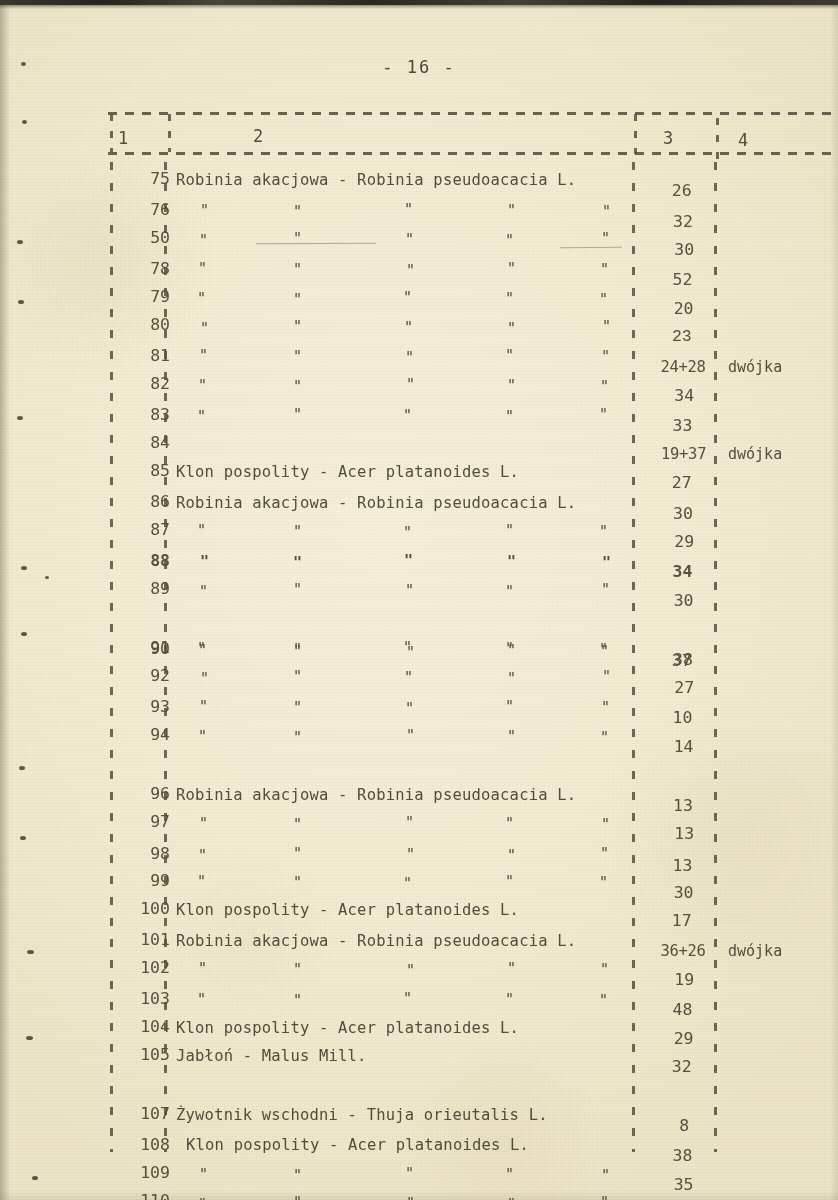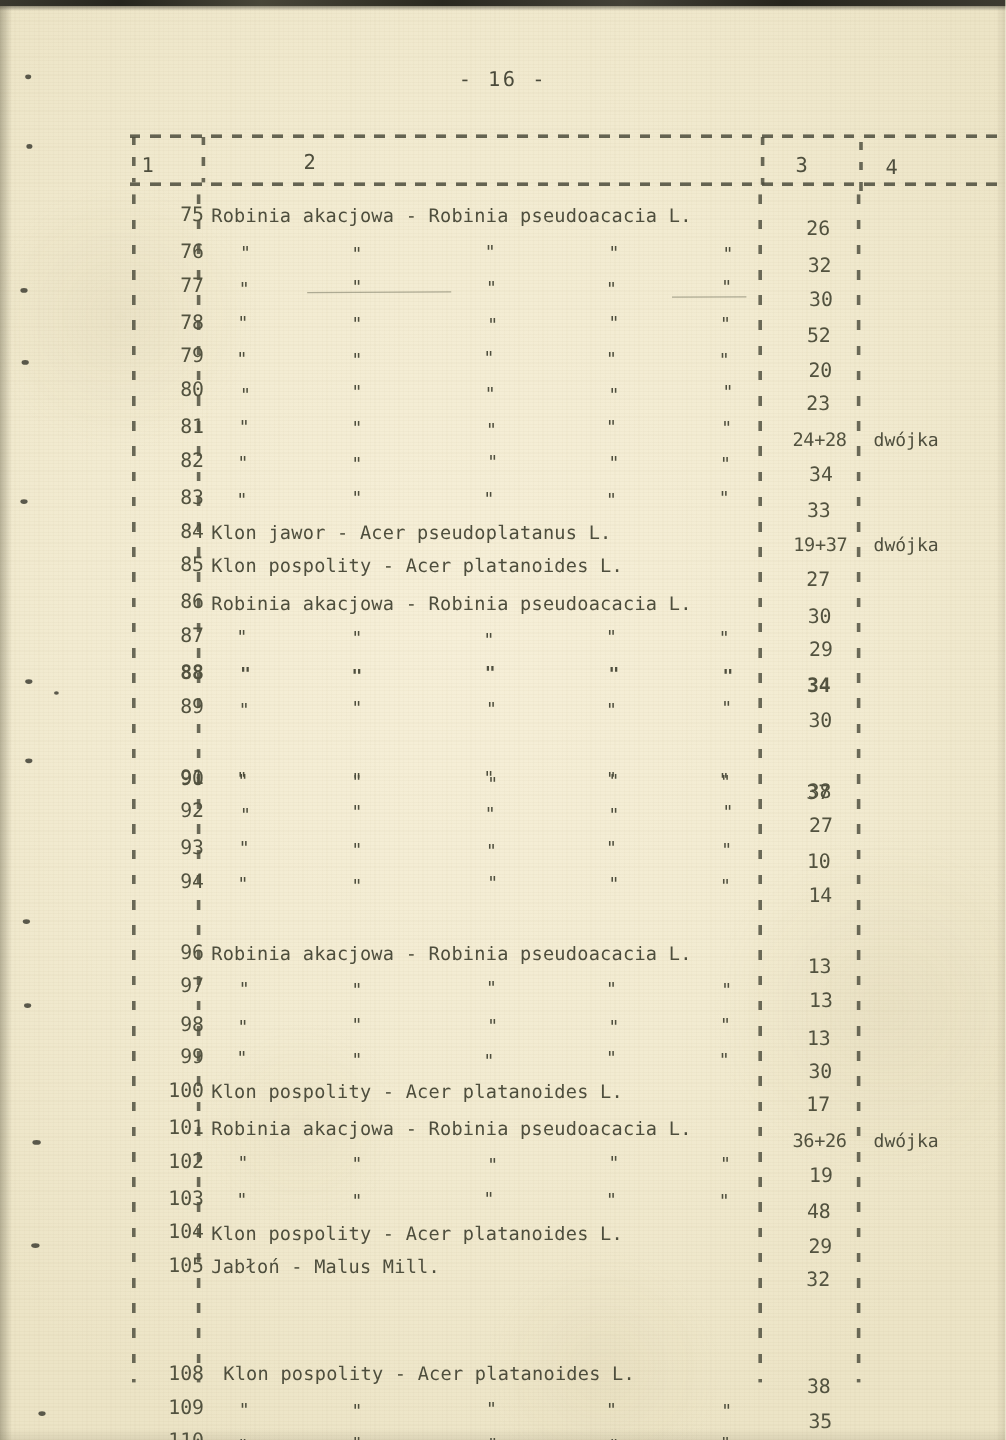--- a/index.html
+++ b/index.html
@@ -183,21 +183,21 @@
         <span style="left: 24px; top: 3px;">"</span>
         <span style="left: 117px; top: 4px;">"</span>
         <span style="left: 228px; top: 2px;">"</span>
         <span style="left: 331px; top: 3px;">"</span>
         <span style="left: 426px; top: 4px;">"</span>
       </div>
       <div class="c-val" style="top: 12.4px; left: 640px;">32</div>
     </div>
     <div class="row" style="top: 228.4px;">
       <div class="c-no-wrap" style="top: -0.5px;">
-        <div class="c-no">77</div>
+        <div class="c-no">50</div>
       </div>
       <div class="dittos">
         <span style="left: 23px; top: 4px;">"</span>
         <span style="left: 117px; top: 2px;">"</span>
         <span style="left: 229px; top: 3px;">"</span>
         <span style="left: 329px; top: 4px;">"</span>
         <span style="left: 425px; top: 2px;">"</span>
       </div>
       <div class="c-val" style="top: 11.6px; left: 641.2px;">30</div>
     </div>
@@ -231,21 +231,21 @@
       <div class="c-no-wrap" style="top: -1px;">
         <div class="c-no">80</div>
       </div>
       <div class="dittos">
         <span style="left: 24px; top: 4px;">"</span>
         <span style="left: 117px; top: 2px;">"</span>
         <span style="left: 228px; top: 3px;">"</span>
         <span style="left: 331px; top: 4px;">"</span>
         <span style="left: 426px; top: 2px;">"</span>
       </div>
-      <div class="c-val" style="top: 11.2px; left: 638.8px;">23</div>
+      <div class="c-val" style="top: 11.2px; left: 638.8px; font-family: Liberation Mono, monospace;">23</div>
     </div>
     <div class="row" style="top: 345.2px;">
       <div class="c-no-wrap" style="top: 0.5px;">
         <div class="c-no">81</div>
       </div>
       <div class="dittos">
         <span style="left: 23px; top: 2px;">"</span>
         <span style="left: 117px; top: 3px;">"</span>
         <span style="left: 229px; top: 4px;">"</span>
         <span style="left: 329px; top: 2px;">"</span>
@@ -277,21 +277,20 @@
         <span style="left: 227px; top: 3px;">"</span>
         <span style="left: 329px; top: 4px;">"</span>
         <span style="left: 423px; top: 2px;">"</span>
       </div>
       <div class="c-val" style="top: 12.8px; left: 639.4px;">33</div>
     </div>
     <div class="row" style="top: 432.8px;">
       <div class="c-no-wrap" style="top: 0px;">
         <div class="c-no">84</div>
       </div>
-      <div class="c-name" style="top: 2px;">Klon jawor - Acer pseudoplatanus L.</div>
       <div class="c-val pair" style="top: 12px; left: 640.6px;">19+37</div>
       <div class="c-note" style="top: 12px;">dwójka</div>
     </div>
     <div class="row" style="top: 462px;">
       <div class="c-no-wrap" style="top: -1px;">
         <div class="c-no">85</div>
       </div>
       <div class="c-name" style="top: 1.2px;">Klon pospolity - Acer platanoides L.</div>
       <div class="c-val" style="top: 11.2px; left: 638.8px;">27</div>
     </div>
@@ -499,20 +498,27 @@
       </div>
       <div class="c-name" style="top: 2px;">Klon pospolity - Acer platanoides L.</div>
       <div class="c-val" style="top: 12px; left: 640.6px;">29</div>
     </div>
     <div class="row" style="top: 1046px;">
       <div class="c-no-wrap" style="top: -1px;">
         <div class="c-no">105</div>
       </div>
       <div class="c-name" style="top: 1.2px;">Jabłoń - Malus Mill.</div>
       <div class="c-val" style="top: 11.2px; left: 638.8px;">32</div>
+    </div>
+    <div class="row" style="top: 1104.4px;">
+      <div class="c-no-wrap" style="top: -0.5px;">
+        <div class="c-no">107</div>
+      </div>
+      <div class="c-name" style="top: 1.6px;">Żywotnik wschodni - Thuja orieutalis L.</div>
+      <div class="c-val" style="top: 11.6px; left: 641.2px;">8</div>
     </div>
     <div class="row" style="top: 1133.6px;">
       <div class="c-no-wrap" style="top: 1px;">
         <div class="c-no">108</div>
       </div>
       <div class="c-name indent" style="top: 2.8px;">Klon pospolity - Acer platanoides L.</div>
       <div class="c-val" style="top: 12.8px; left: 639.4px;">38</div>
     </div>
     <div class="row" style="top: 1162.8px;">
       <div class="c-no-wrap" style="top: 0px;">

